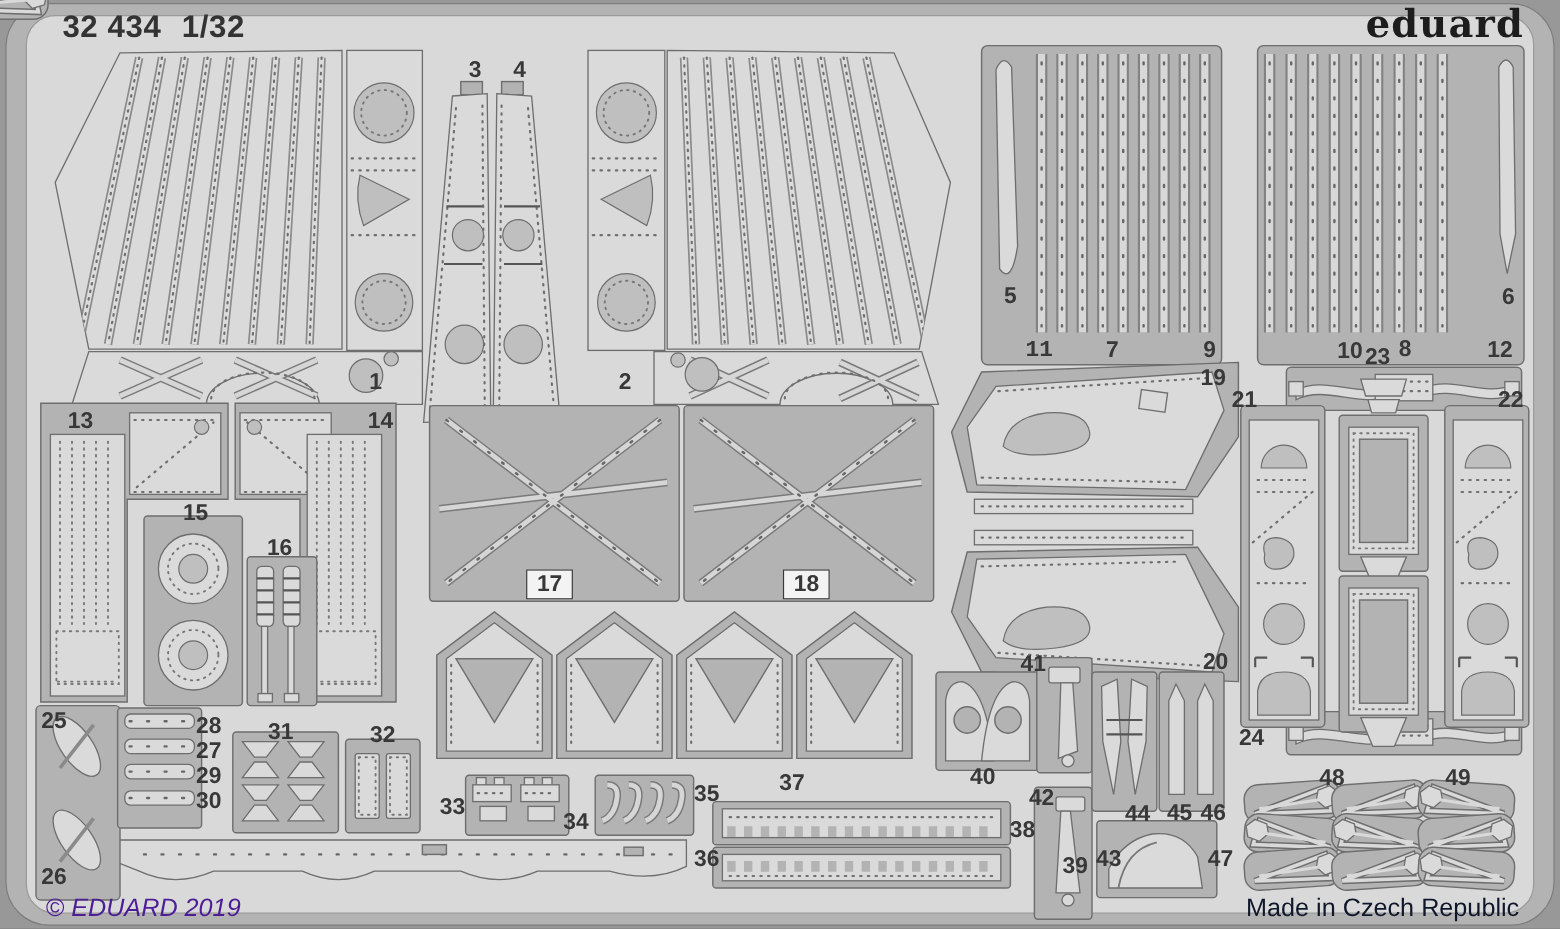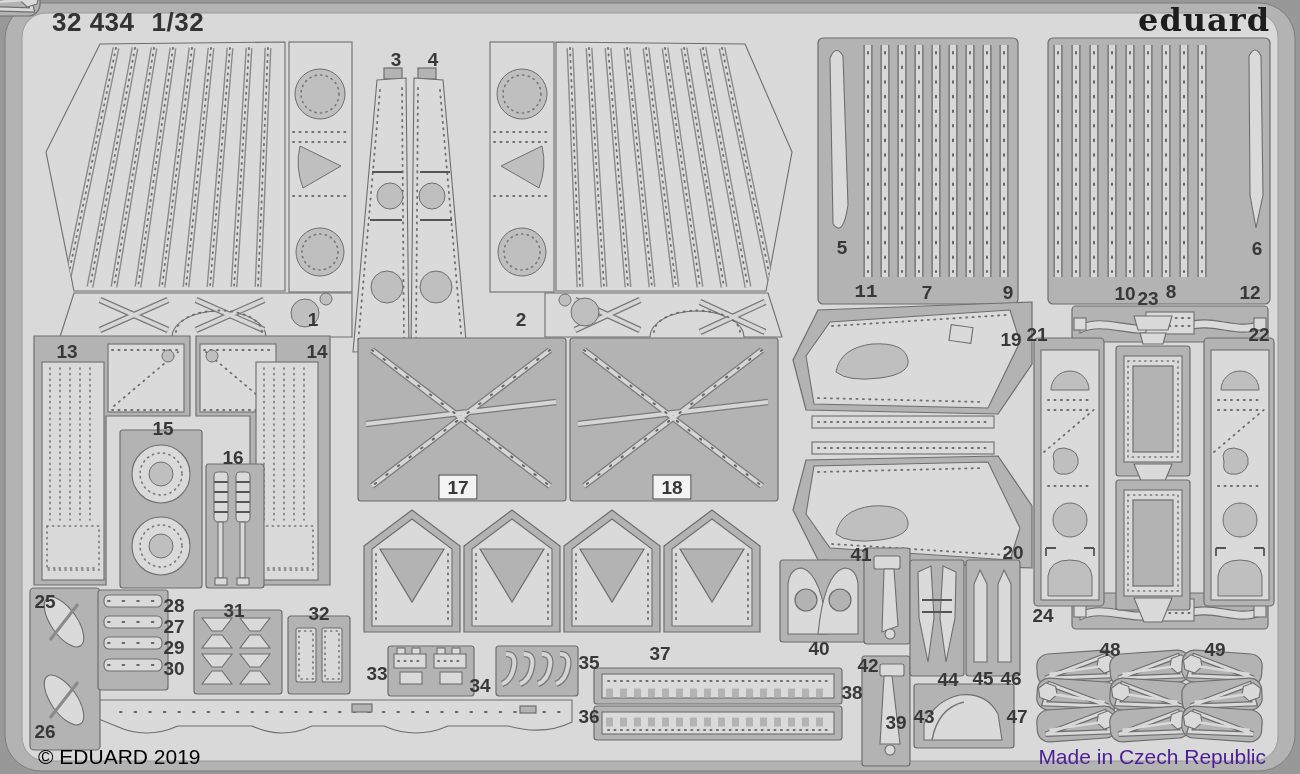--- a/index.html
+++ b/index.html
@@ -18,22 +18,22 @@
   .se7{fill:none;stroke:#8a8a8a;stroke-width:7}
   .sf7{fill:none;stroke:#dcdcdc;stroke-width:4.2}
   .brE{fill:none;stroke:#7a7a7a;stroke-width:6.5}
   .brF{fill:none;stroke:#d6d6d6;stroke-width:4}
   .tick{stroke:#555;stroke-width:1.8}
   
   .hdr{position:absolute;top:7px;left:52px;display:flex;gap:17px;
     font-size:26px;font-weight:700;color:var(--text,#333);letter-spacing:.5px;white-space:nowrap;}
   .brand{position:absolute;top:1px;right:30px;font-family:"DejaVu Serif","Liberation Serif",serif;
     font-weight:700;font-size:32px;color:#1d1d1d;letter-spacing:1px;}
-  .foot-l{position:absolute;bottom:5px;left:38px;font-size:21px;color:#000000;}
-  .foot-r{position:absolute;bottom:5px;right:34px;font-size:21px;color:#4c1d95;}
+  .foot-l{position:absolute;bottom:5px;left:38px;font-size:21px;color:#4c1d95;font-style:italic;}
+  .foot-r{position:absolute;bottom:5px;right:34px;font-size:21px;color:#0f172a;}
   .num{position:absolute;transform:translate(-50%,-50%);font-size:19px;font-weight:600;
     color:#383838;line-height:1;white-space:nowrap;}
   .num.boxed{background:#f3f3f3;border:1.5px solid #3a3a3a;padding:2px 8px;}
 </style>
 </head>
 <body>
 
 <div id="canvas">
 
 <svg id="fret-svg" width="1300" height="774" viewBox="0 0 1300 774">
@@ -385,21 +385,21 @@
       <span class="num" style="left: 1008px; top: 292px;">9</span>
       <span class="num" style="left: 1085px; top: 293px; margin-left: 40px;">10</span>
       <span class="num" style="left: 866px; top: 292px; font-family: Liberation Mono, monospace;">11</span>
       <span class="num" style="left: 1238px; top: 292px; margin-left: 12px;">12</span>
       <span class="num" style="left: 67px; top: 351px;">13</span>
       <span class="num" style="left: 317px; top: 351px;">14</span>
       <span class="num" style="left: 163px; top: 428px;">15</span>
       <span class="num" style="left: 233px; top: 457px;">16</span>
       <span class="num boxed" style="left: 458px; top: 487px;">17</span>
       <span class="num boxed" style="left: 672px; top: 487px;">18</span>
-      <span class="num" style="left: 1011px; top: 315px; margin-top: 24px;">19</span>
+      <span class="num" style="left: 1011px; top: 315px;">19</span>
       <span class="num" style="left: 1013px; top: 552px;">20</span>
       <span class="num" style="left: 1037px; top: 334px;">21</span>
       <span class="num" style="left: 1259px; top: 334px;">22</span>
       <span class="num" style="left: 1148px; top: 298px;">23</span>
       <span class="num" style="left: 1043px; top: 615px;">24</span>
       <span class="num" style="left: 45px; top: 601px;">25</span>
       <span class="num" style="left: 45px; top: 731px;">26</span>
       <span class="num" style="left: 174px; top: 626px;">27</span>
       <span class="num" style="left: 174px; top: 605px;">28</span>
       <span class="num" style="left: 174px; top: 647px;">29</span>

